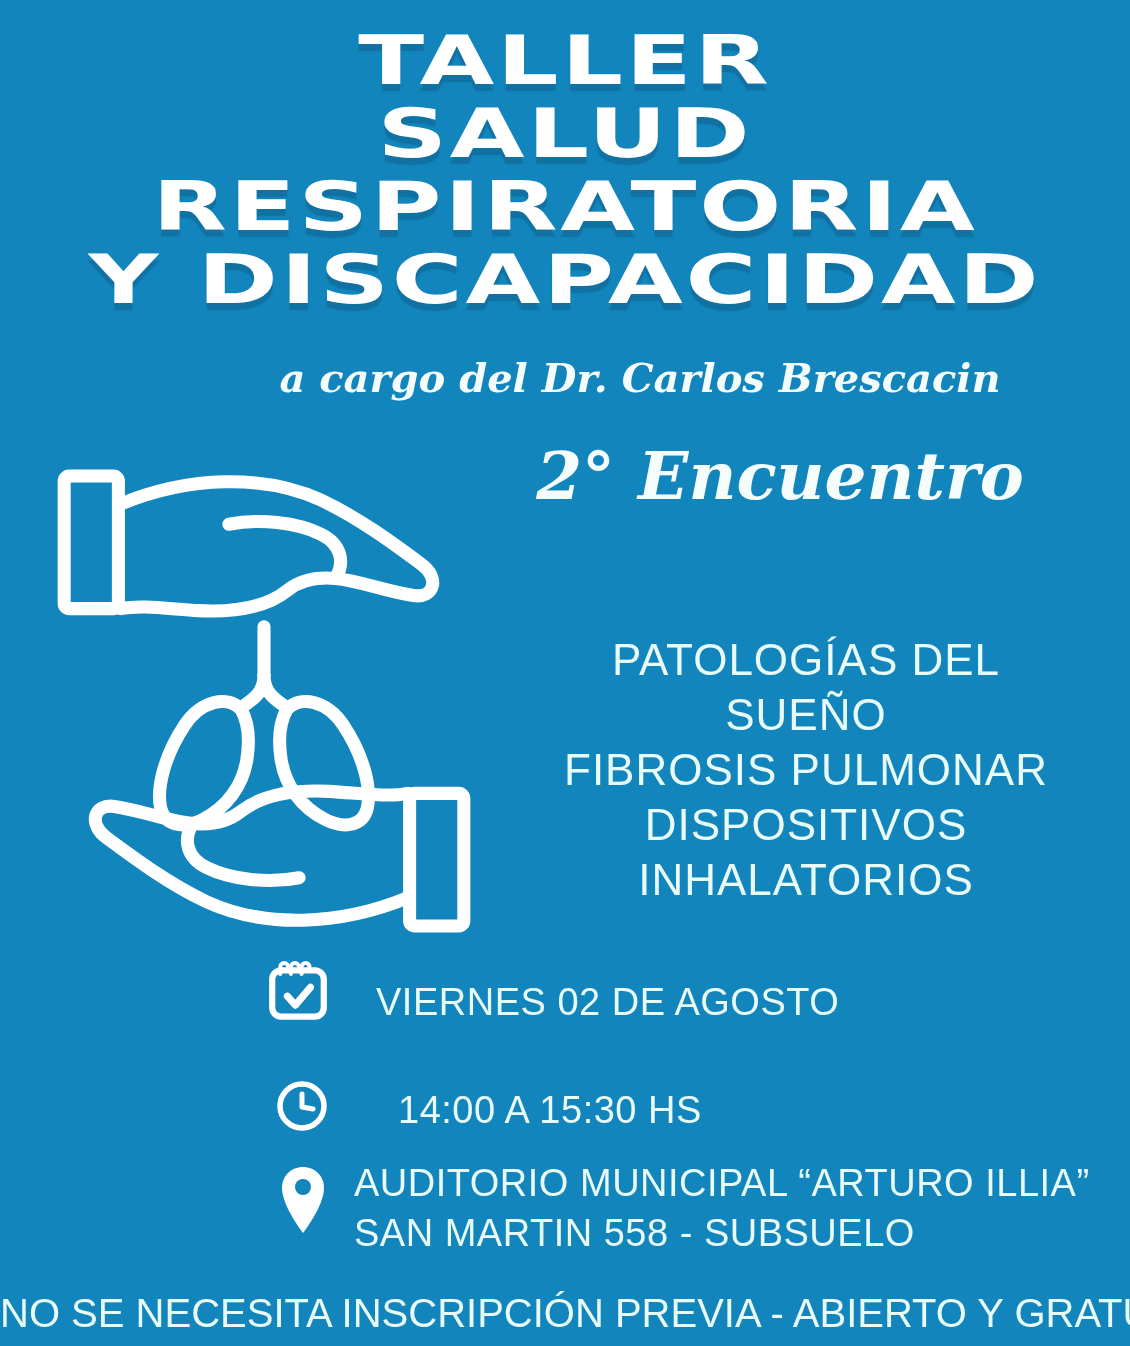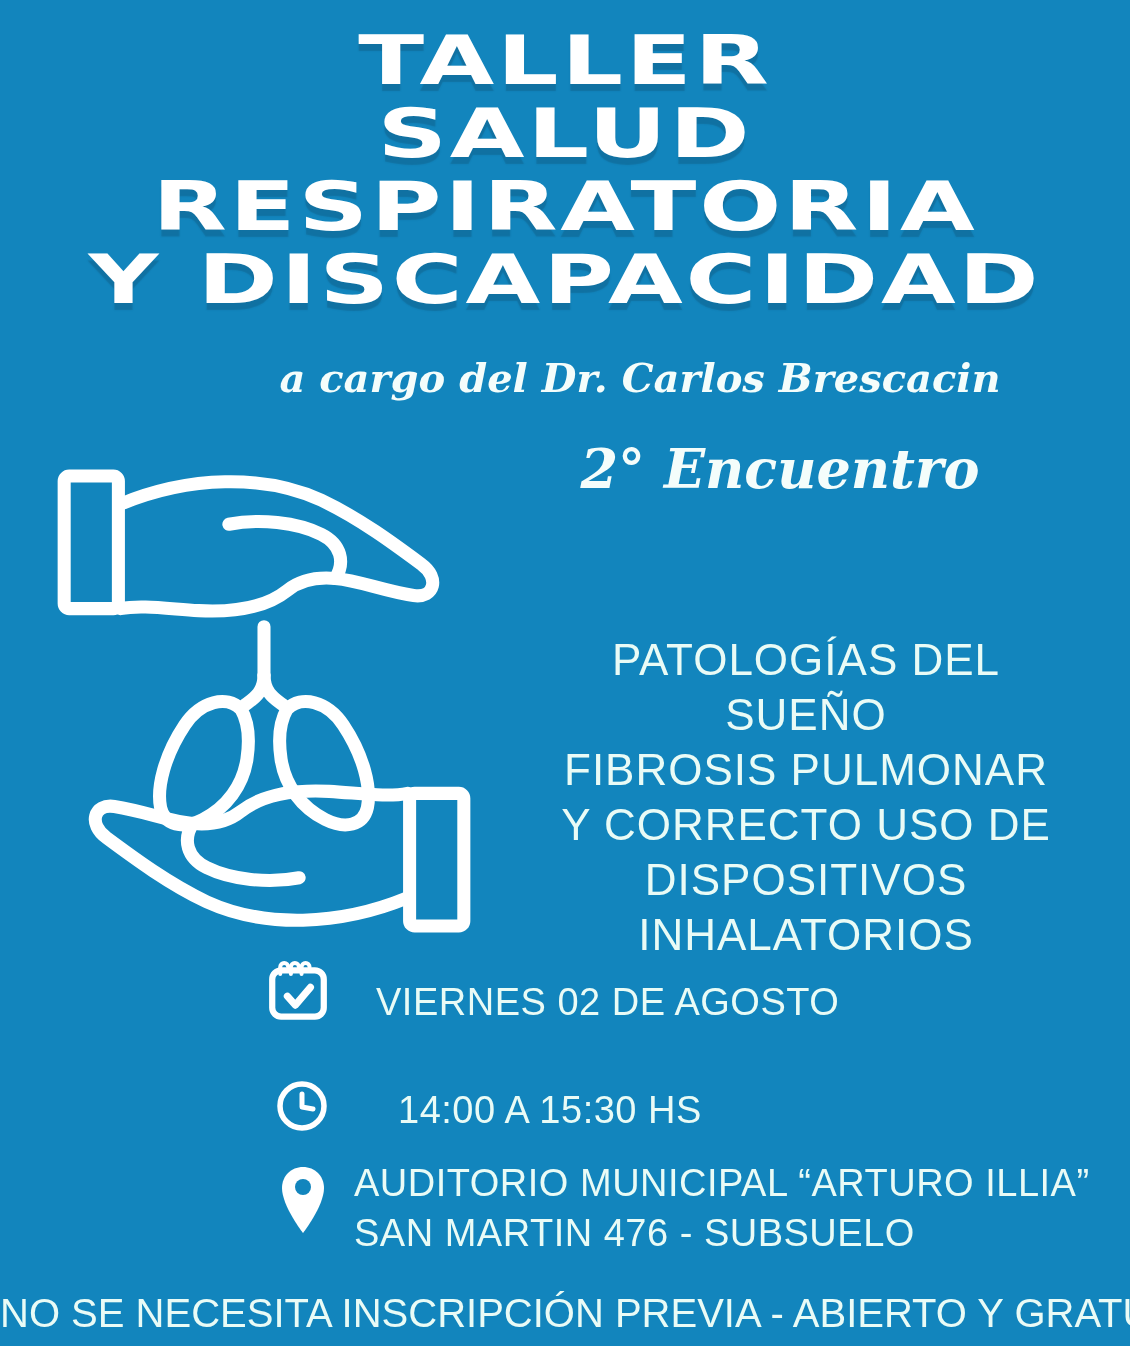--- a/index.html
+++ b/index.html
@@ -36,21 +36,21 @@
     font-style:italic;font-weight:600;
     font-size:40px;line-height:1.1;
     color:#f4fdfb;
     white-space:nowrap;
   }
   .session{
     position:absolute;top:440px;left:470px;width:620px;
     text-align:center;
     font-family:"DejaVu Serif", serif;
     font-style:italic;font-weight:600;
-    font-size:54px;line-height:1.1;
+    font-size:66px;line-height:1.1;
     color:#f4fdfb;
     white-space:nowrap;
   }
 
   
   .hands-art{
     position:absolute;left:48px;top:460px;width:432px;height:482px;
   }
 
   
@@ -125,21 +125,20 @@
     <rect x="360" y="332" width="54" height="132" rx="5"></rect>
 
     <path d="M358,436 C290,464 215,466 158,440 C120,422 85,396 58,376 C40,363 45,342 66,345 C98,350 120,360 144,362 C166,364 182,358 192,350 C212,334 242,328 280,330 C312,332 338,336 358,332"></path>
     <path d="M144,362 C134,378 138,396 158,406 C182,418 220,422 250,416"></path>
   </svg>
 
   <div class="topics">
     <span>PATOLOGÍAS DEL</span>
     <span>SUEÑO</span>
     <span>FIBROSIS PULMONAR</span>
-    <span>Y CORRECTO USO DE</span>
     <span>DISPOSITIVOS</span>
     <span>INHALATORIOS</span>
   </div>
 
   <div class="row row-date">
     <svg class="ic" viewBox="0 0 72 76" fill="none" stroke="#ffffff" stroke-linecap="round" stroke-linejoin="round">
       <rect x="7" y="16" width="58" height="52" rx="10" stroke-width="7"></rect>
       <path d="M16,20 v-8 a4.5,4.5 0 1 1 9,0" stroke-width="4.5"></path>
       <path d="M28,20 v-8 a4.5,4.5 0 1 1 9,0" stroke-width="4.5"></path>
       <path d="M40,20 v-8 a4.5,4.5 0 1 1 9,0" stroke-width="4.5"></path>
@@ -156,19 +155,19 @@
     <span class="txt">14:00 A 15:30 HS</span>
   </div>
 
   <div class="row row-venue">
     <svg class="ic" viewBox="0 0 46 72">
       <path d="M23,2 C11,2 2,11 2,23 C2,41 23,68 23,68 C23,68 44,41 44,23 C44,11 35,2 23,2 Z" fill="#ffffff"></path>
       <circle cx="23" cy="22" r="8" fill="#1285bd"></circle>
     </svg>
     <div class="venue-lines">
       <span class="txt">AUDITORIO MUNICIPAL “ARTURO ILLIA”</span>
-      <span class="txt">SAN MARTIN 476 - SUBSUELO</span>
+      <span class="txt">SAN MARTIN 558 - SUBSUELO</span>
     </div>
   </div>
 
   <div class="footer">NO SE NECESITA INSCRIPCIÓN PREVIA - ABIERTO Y GRATUITO</div>
 
 </div>
 
 </body></html>

